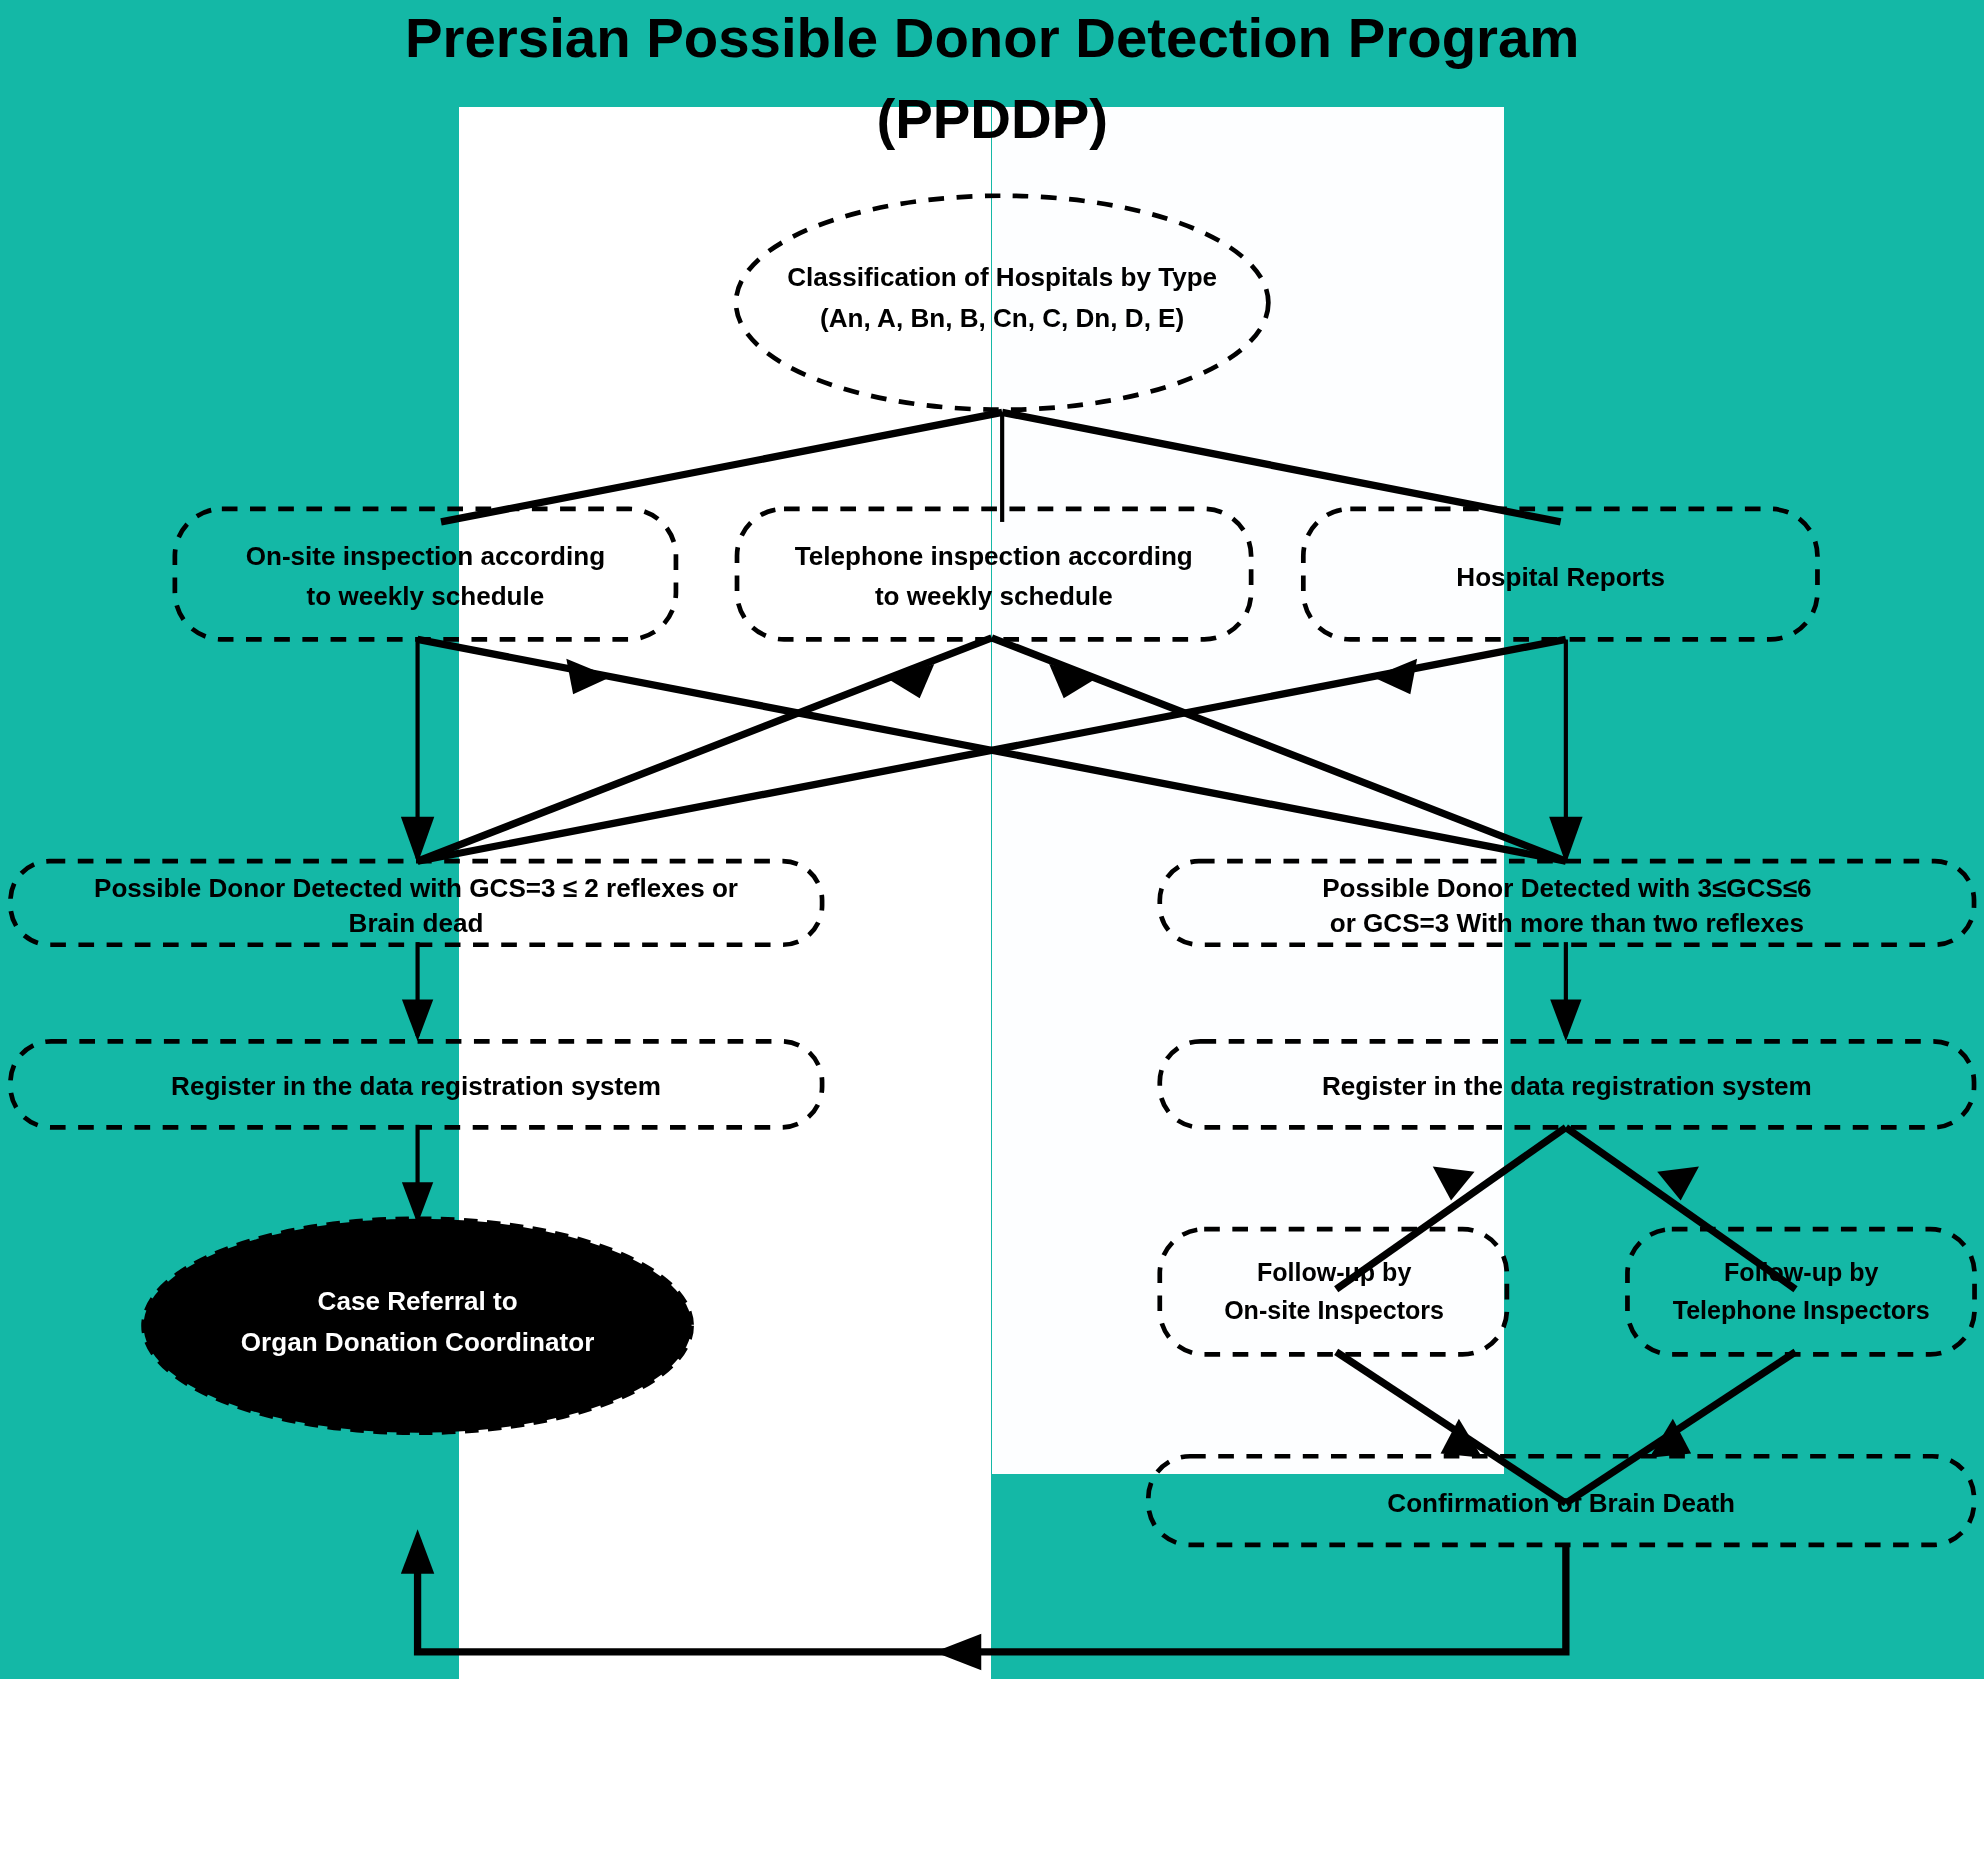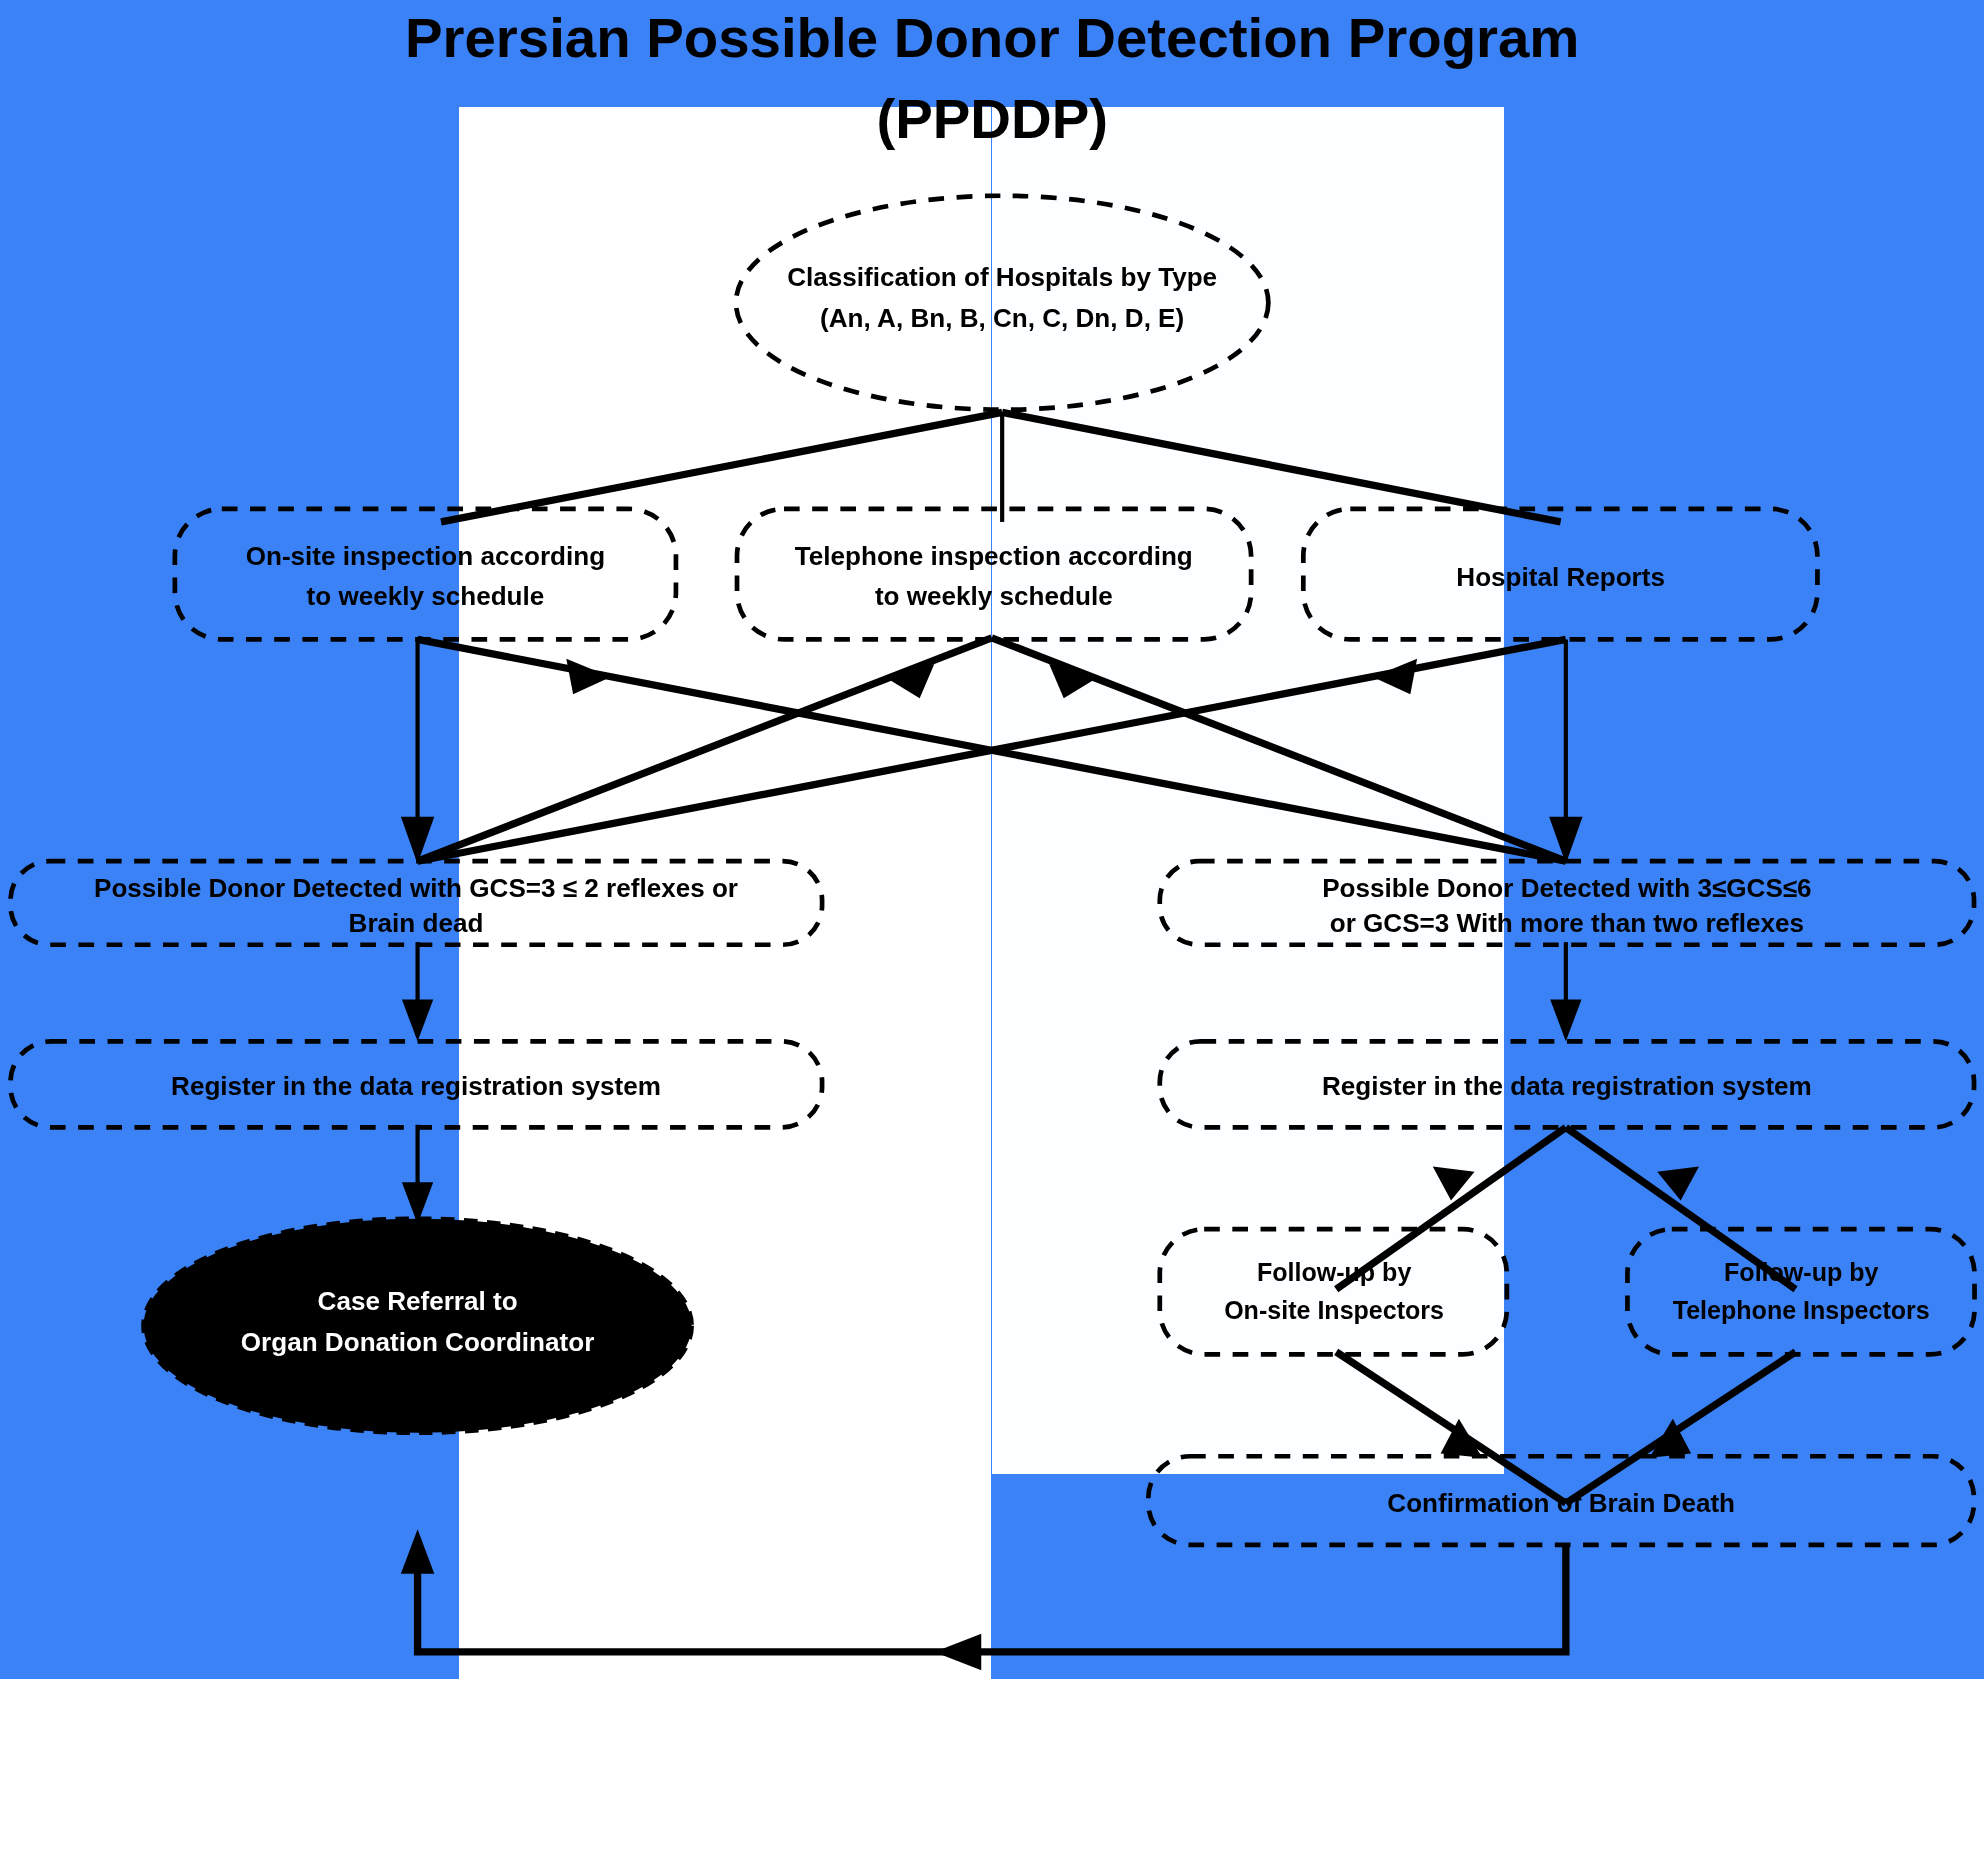--- a/index.html
+++ b/index.html
@@ -5,21 +5,21 @@
 <style>
   html, body {
     margin: 0;
     padding: 0;
     background: #ffffff;
   }
   #page {
     position: relative;
     width: 1985px;
     height: 1679px;
-    background: #3b82f6;
+    background: #14b8a6;
     overflow: hidden;
     font-family: "Liberation Sans", sans-serif;
   }
   
   #center-panel {
     position: absolute;
     left: 459px;
     top: 107px;
     width: 532px;
     height: 1576px;

